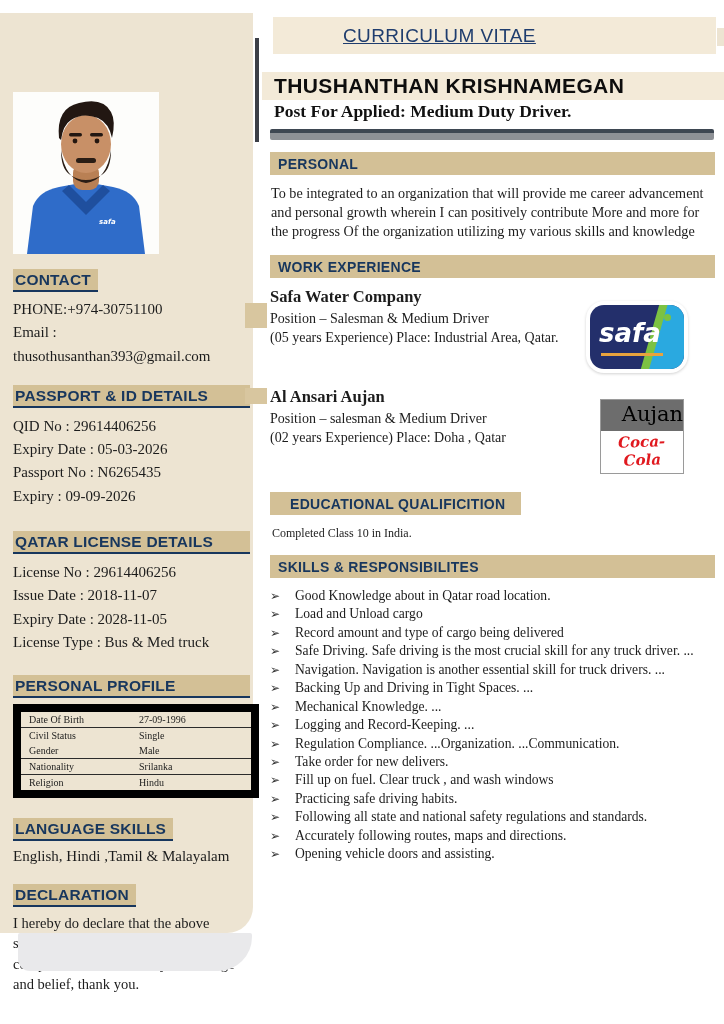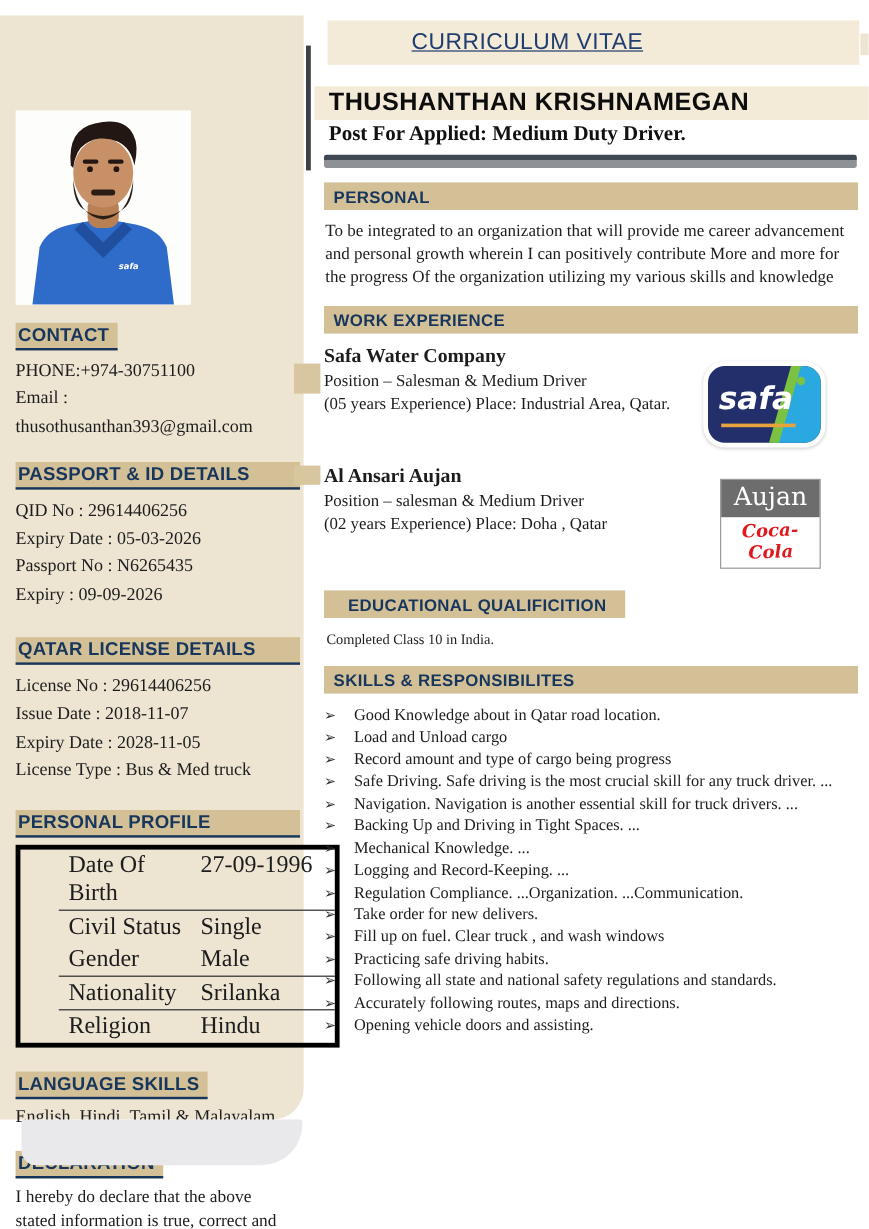--- a/index.html
+++ b/index.html
@@ -17,21 +17,21 @@
         font-size:15.5px;color:#17365d;background:#d3c096;padding:2px 7px 1px 2px;
         border-bottom:2px solid #17365d;letter-spacing:.2px;}
   .sb-h.wide{display:block;width:228px;}
   .sb-line{margin:2px 0;font-size:15px;line-height:1.42;}
   .h-contact{margin:15px 0 7px;}
   .h-passport{margin:18px 0 8px;}
   .h-license{margin:24px 0 8px;}
   .h-profile{margin:22px 0 6px;}
   .h-lang{margin:20px 0 5px;text-decoration:underline;}
   .h-decl{margin:16px 0 6px;}
-  .profile-table{width:230px;border:4px solid #000000;font-size:20px;padding-left:32px;}
+  .profile-table{width:230px;border:8px solid #000000;font-size:10px;}
   .profile-row{display:flex;border-top:1px solid #2b2b2b;}
   .profile-row:nth-of-type(1),.profile-row:nth-of-type(3){border-top:none;}
   .pr-label{width:106px;padding:2px 2px 2px 8px;}
   .pr-value{flex:1;padding:2px 2px 2px 2px;}
   .decl-text{width:233px;font-size:14.5px;line-height:1.42;margin:2px 0 0;}
 
   
   .cv-bar{position:absolute;left:273px;top:17px;width:443px;height:37px;background:#f3ead8;}
   .cv-title{display:inline-block;margin:8px 0 0 70px;font-family:"Liberation Sans",sans-serif;
             font-weight:normal;font-size:19px;color:#1f3d6e;text-decoration:underline;
@@ -77,21 +77,21 @@
   .safa-cyan{position:absolute;right:-22px;top:-12px;width:52px;height:95px;
              background:#2aa9e0;transform:rotate(16deg);}
   .safa-stripe{position:absolute;right:27px;top:-14px;width:8px;height:100px;
                background:#7cc242;transform:rotate(16deg);}
   .safa-dot{position:absolute;right:13px;top:9px;width:7px;height:7px;border-radius:50%;
             background:#7cc242;}
   .safa-text{position:absolute;left:9px;top:13px;font-family:"DejaVu Sans",sans-serif;
              font-weight:bold;font-style:italic;font-size:26px;color:#fff;}
   .safa-sub{position:absolute;left:11px;top:48px;width:62px;height:3px;background:#e8a33d;}
   .aujan-logo{width:82px;border:1px solid #9a9a9a;background:#fff;margin:12px 0 0 28px;}
-  .aujan-top{background:#6d6d6d;color:#ffffff;text-align:center;
+  .aujan-top{background:#6d6d6d;color:#000000;text-align:right;
              font-family:"DejaVu Serif",serif;font-size:21px;padding:2px 0 5px;}
   .coke{text-align:center;font-family:"DejaVu Serif",serif;font-weight:bold;font-style:italic;
         font-size:15px;color:#e0191f;padding:2px 0 4px;transform:rotate(-2deg);}
 </style>
 </head>
 <body>
 
 <div class="page">
 
   <div class="sidebar">
@@ -246,21 +246,21 @@
           <span class="skill-text">Good Knowledge about in Qatar road location.</span>
         </li>
 
         <li>
           <span class="skill-marker">➢</span>
           <span class="skill-text">Load and Unload cargo</span>
         </li>
 
         <li>
           <span class="skill-marker">➢</span>
-          <span class="skill-text">Record amount and type of cargo being progress</span>
+          <span class="skill-text">Record amount and type of cargo being delivered</span>
         </li>
 
         <li>
           <span class="skill-marker">➢</span>
           <span class="skill-text">Safe Driving. Safe driving is the most crucial skill for any truck driver. ...</span>
         </li>
 
         <li>
           <span class="skill-marker">➢</span>
           <span class="skill-text">Navigation. Navigation is another essential skill for truck drivers. ...</span>

